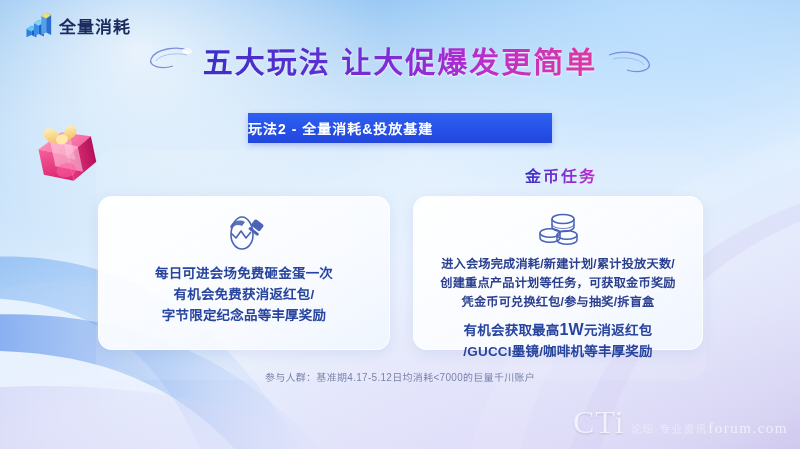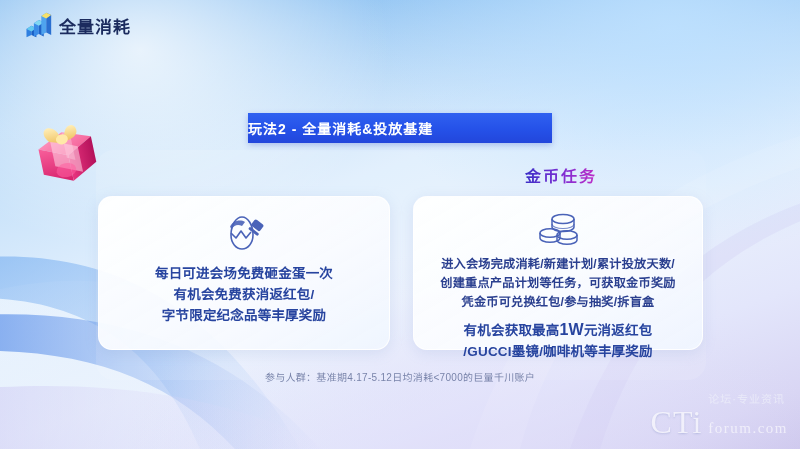--- a/index.html
+++ b/index.html
@@ -124,21 +124,21 @@
   .watermark{
     position:absolute; right:12px; bottom:10px;
     display:flex; align-items:flex-end; gap:6px; opacity:.62;
     pointer-events:none;
   }
   .wm-cti{
     font-family:"Liberation Serif","DejaVu Serif",serif;
     font-size:32px; line-height:34px; color:#ffffff; letter-spacing:1px;
     text-shadow:0 1px 2px rgba(90,110,170,.45);
   }
-  .wm-right{ display:flex; flex-direction:column; gap:14px; padding-bottom:3px; }
+  .wm-right{ display:flex; flex-direction:row; gap:1px; padding-bottom:3px; }
   .wm-cn{ font-size:11px; color:#f1f3fb; letter-spacing:1px; }
   .wm-url{
     font-family:"Liberation Serif","DejaVu Serif",serif;
     font-size:15px; color:#ffffff; letter-spacing:1.5px; line-height:16px;
   }
 </style>
 </head>
 <body>
 
 <div id="slide">
@@ -194,20 +194,32 @@
       <polygon points="12,13 18,9 18,26 12,29" fill="#3a8ce8"></polygon>
       <polygon points="18,9 24,12 24,29 18,26" fill="#2063c8"></polygon>
       <polygon points="12,13 18,9 24,12 18,16" fill="#7fd6f2"></polygon>
       <polygon points="21,4 27,0 27,24 21,27" fill="#4fa3ee"></polygon>
       <polygon points="27,0 33,3 33,27 27,24" fill="#2a6fd0"></polygon>
       <polygon points="21,4 27,0 33,3 27,7" fill="#f6e06a"></polygon>
     </svg>
     <span class="logo-text">全量消耗</span>
   </div>
 
+  <div class="headline-wrap">
+    <svg class="swoosh-left" viewBox="0 0 46 30">
+      <path d="M44,6 C30,0 8,4 4,14 C1,21 14,25 26,21" fill="none" stroke="#6b7fd6" stroke-width="1.3" opacity="0.85"></path>
+      <path d="M40,10 C28,7 12,10 9,16" fill="none" stroke="#8f9fe2" stroke-width="1" opacity="0.6"></path>
+      <ellipse cx="40" cy="6" rx="5" ry="3" fill="#ffffff" opacity="0.85"></ellipse>
+    </svg>
+    <div class="headline">五大玩法 让大促爆发更简单</div>
+    <svg class="swoosh-right" viewBox="0 0 46 30">
+      <path d="M2,10 C16,4 38,8 42,18 C45,25 32,29 20,25" fill="none" stroke="#6b7fd6" stroke-width="1.3" opacity="0.85"></path>
+      <path d="M6,14 C18,11 34,14 37,20" fill="none" stroke="#8f9fe2" stroke-width="1" opacity="0.6"></path>
+    </svg>
+  </div>
 
   <svg class="gift" viewBox="0 0 86 86">
     <defs>
       <linearGradient id="boxTop" x1="0" y1="0" x2="1" y2="1">
         <stop offset="0%" stop-color="#ff9ec4"></stop>
         <stop offset="100%" stop-color="#f2548f"></stop>
       </linearGradient>
       <linearGradient id="boxFront" x1="0" y1="0" x2="0" y2="1">
         <stop offset="0%" stop-color="#f8609b"></stop>
         <stop offset="100%" stop-color="#d61f6b"></stop>

